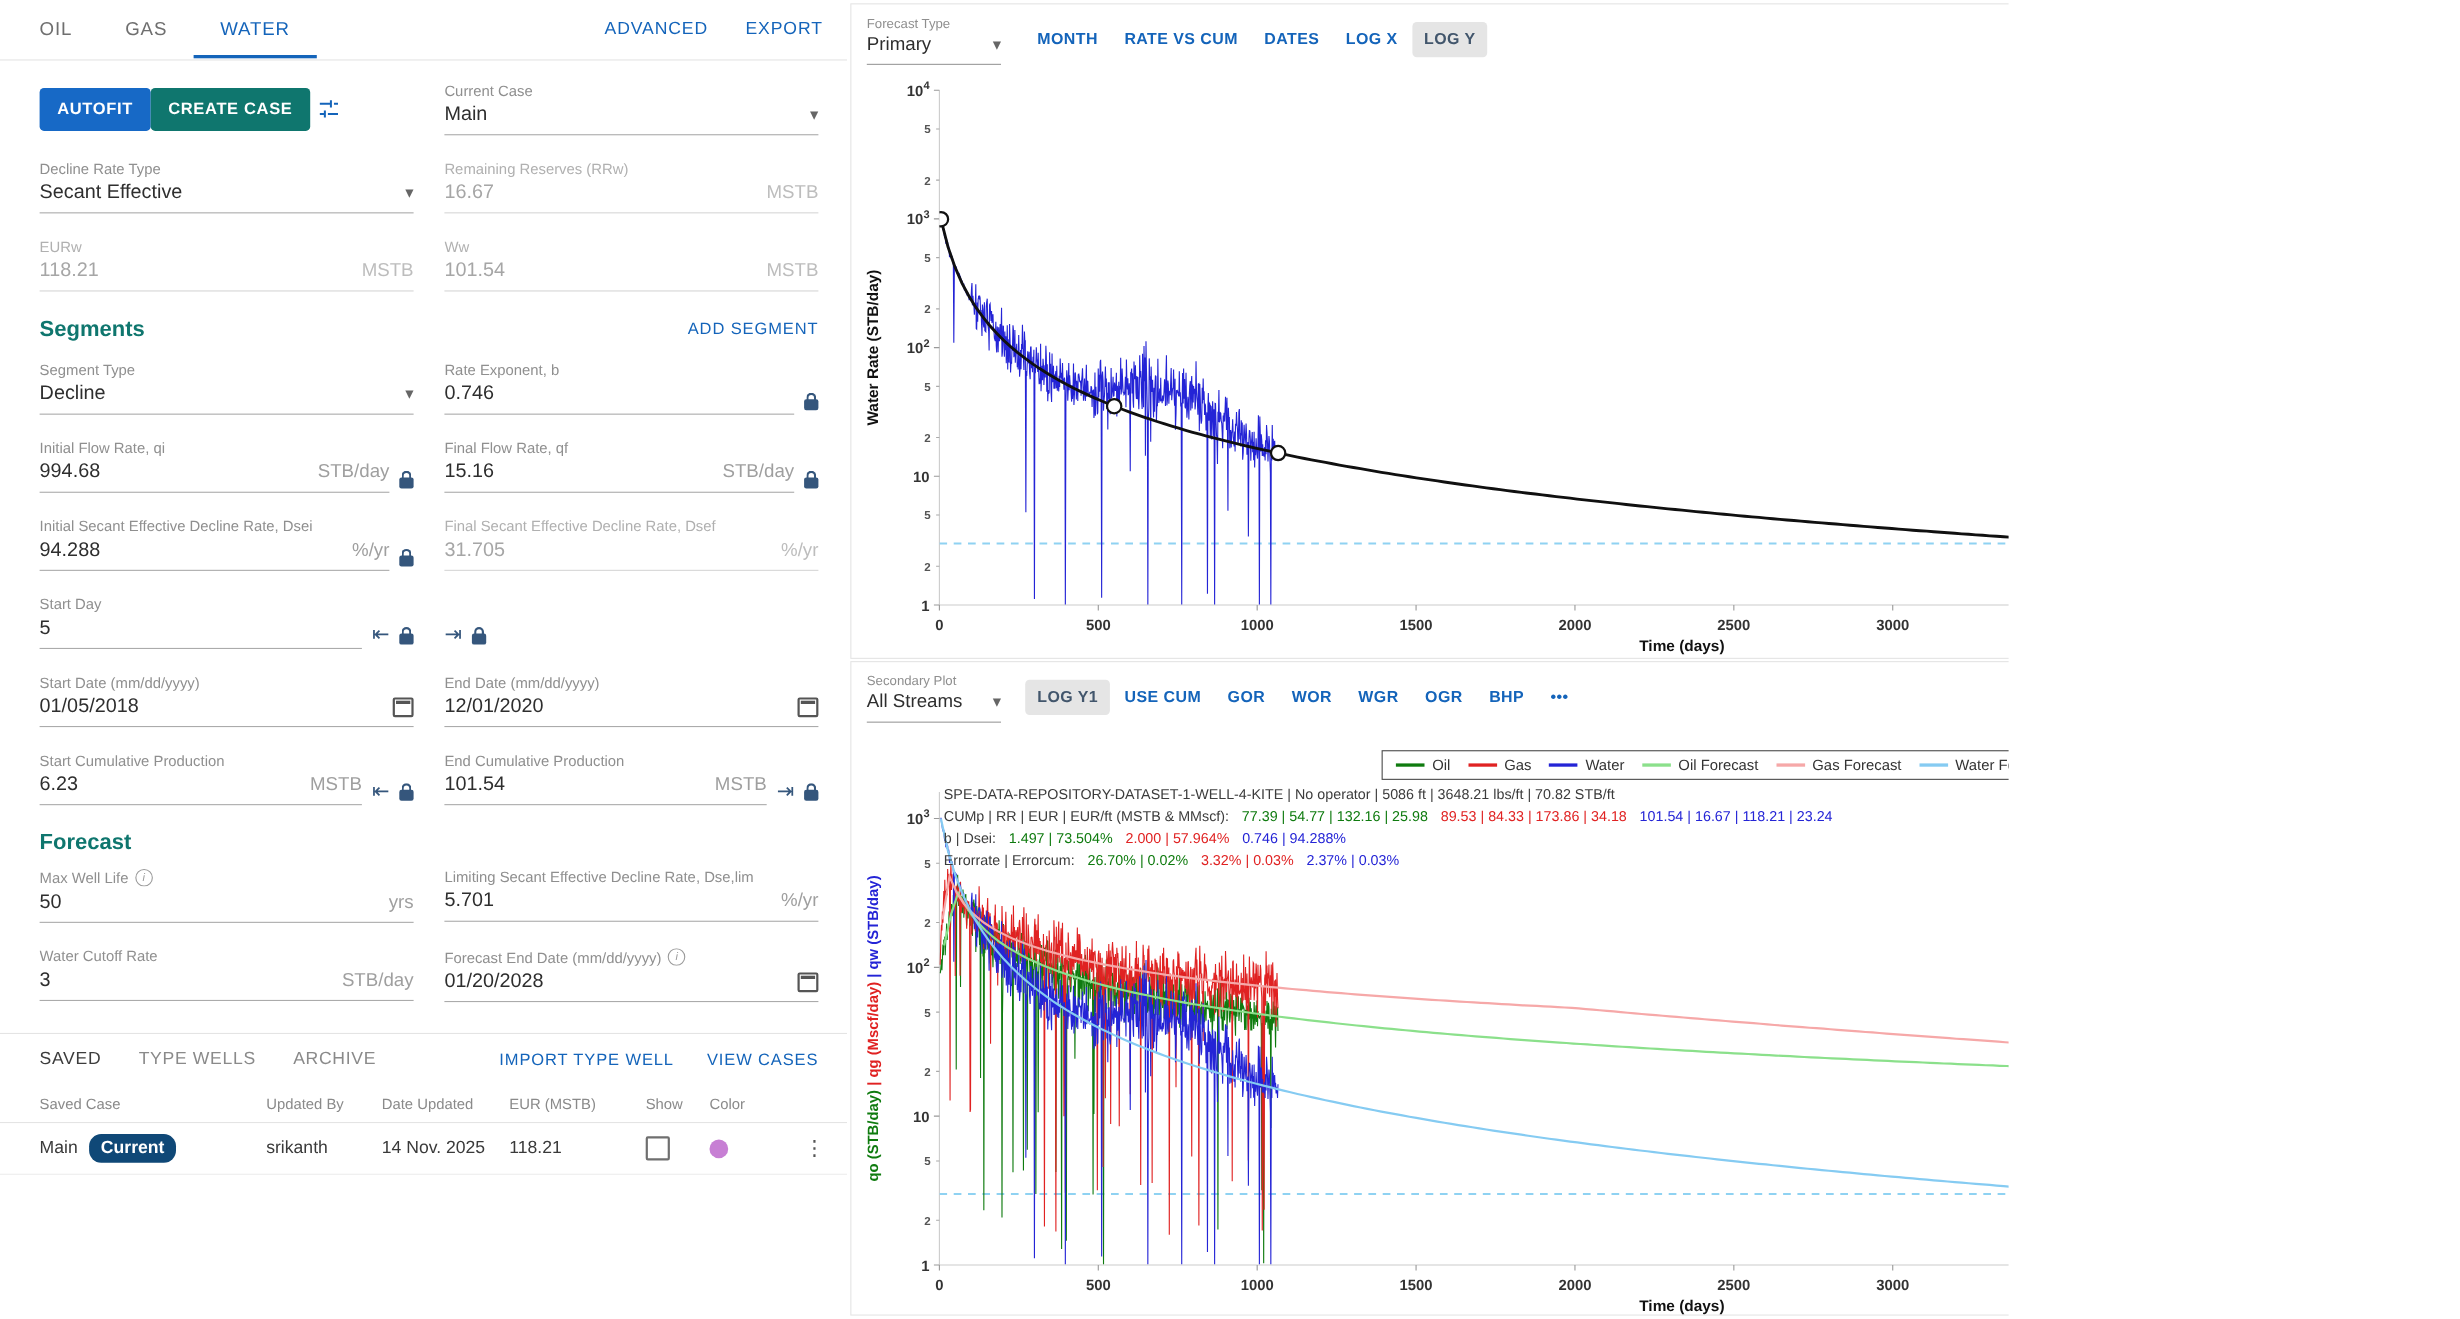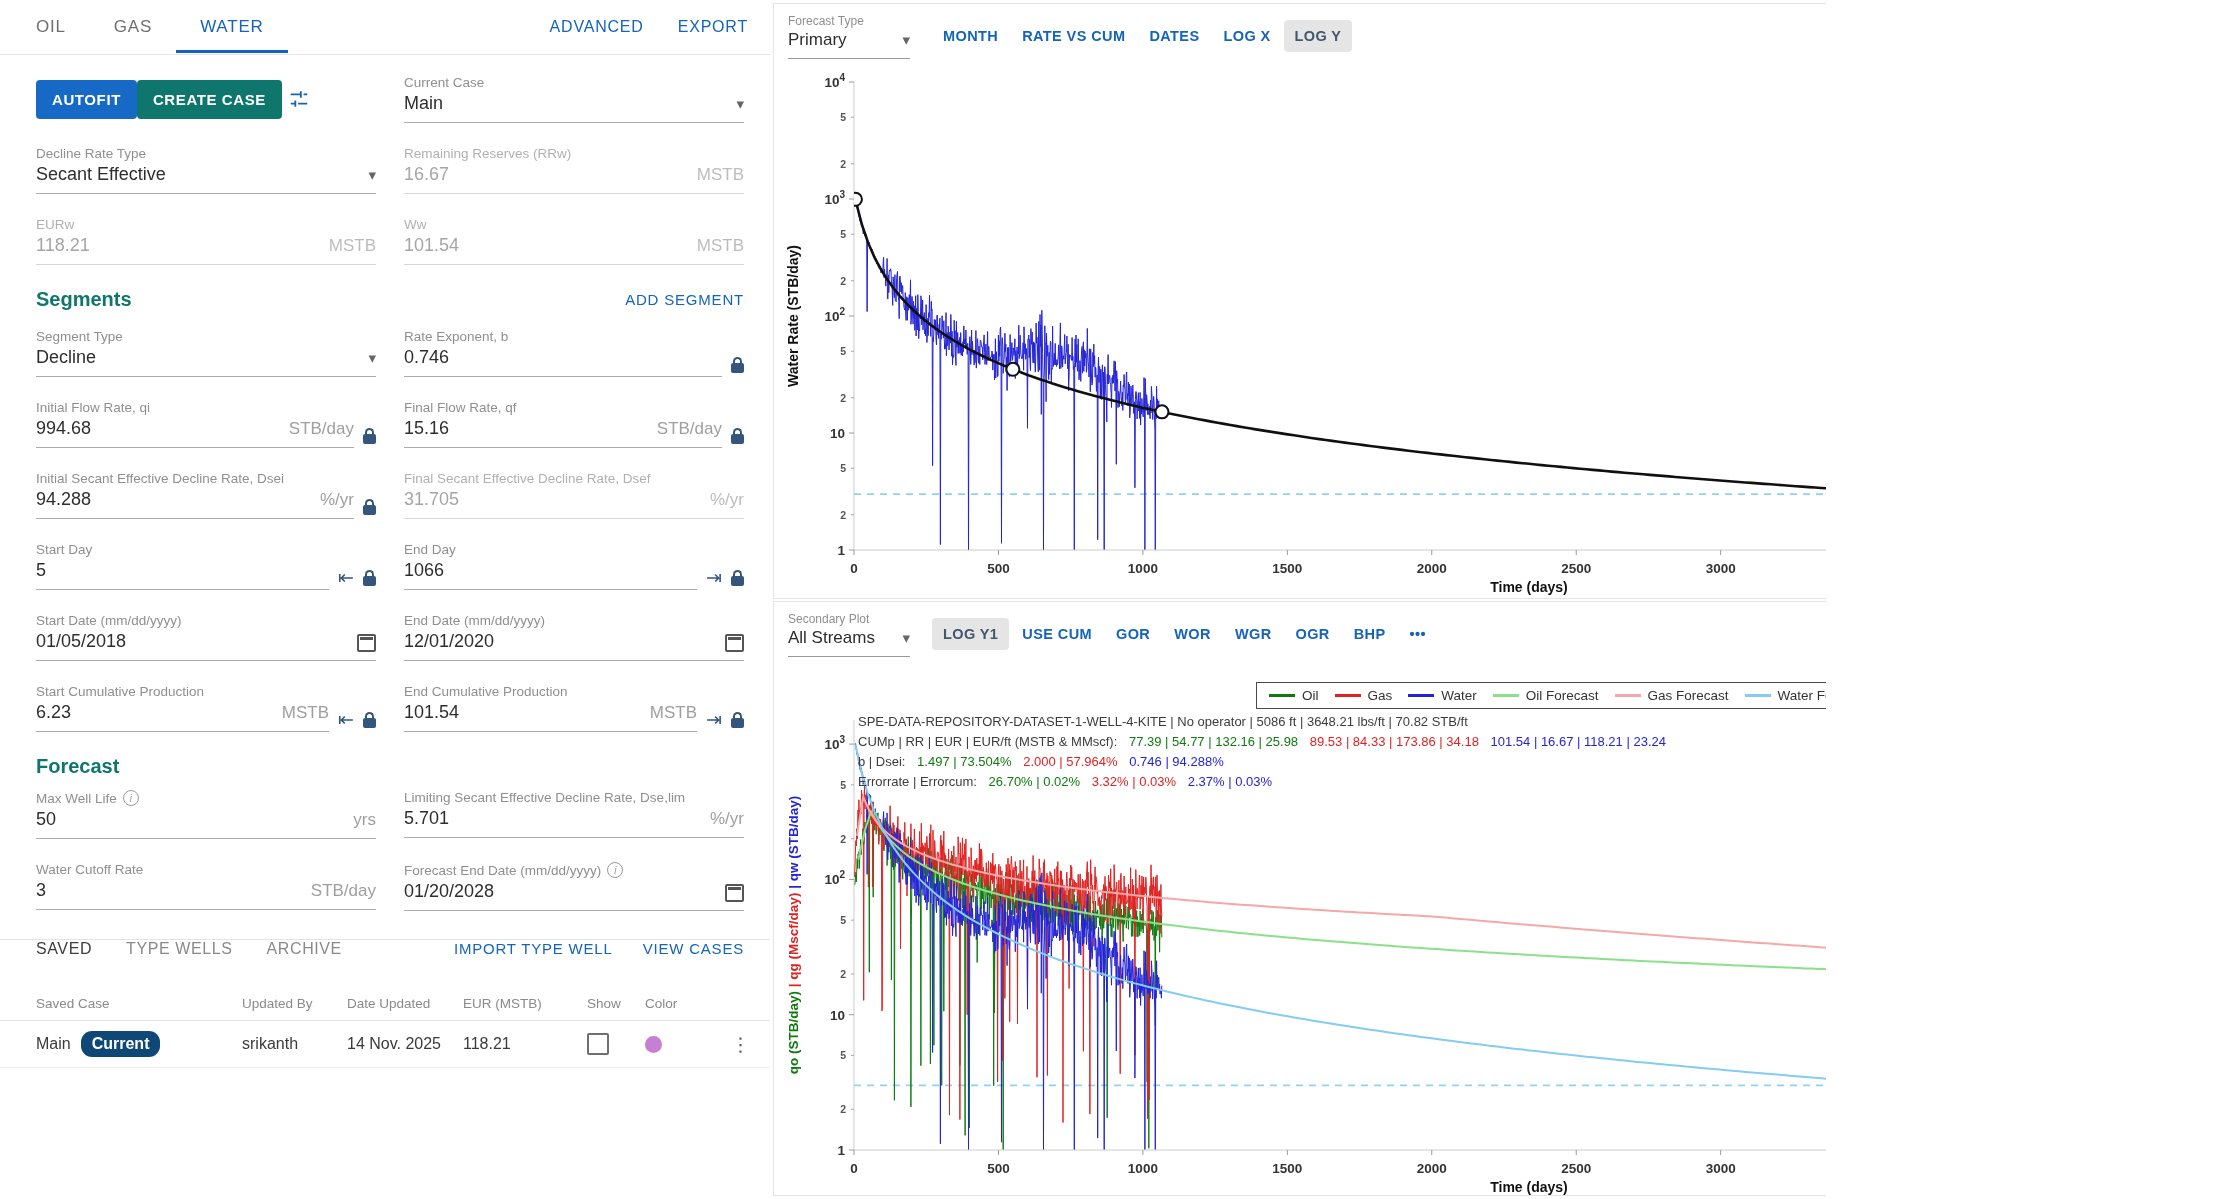--- a/index.html
+++ b/index.html
@@ -34,21 +34,21 @@
   .section-title{font-size:20px;font-weight:bold;color:#0f766e;}
   
   .anchor-icon{font-size:19px;color:#35567c;line-height:1;cursor:pointer;margin-bottom:3px;}
   .lock-icon{display:inline-block;width:13px;height:10px;background:#35567c;border-radius:2px;position:relative;margin-bottom:4px;cursor:pointer;flex:none;}
   .lock-icon::before{content:"";position:absolute;top:-6px;left:2px;width:9px;height:7px;border:2px solid #35567c;border-bottom:none;border-radius:5px 5px 0 0;box-sizing:border-box;}
   .cal-icon{width:15px;height:14px;border:2px solid #555;border-radius:2px;position:relative;display:inline-block;cursor:pointer;flex:none;align-self:center;}
   .cal-icon::before{content:"";position:absolute;left:1px;right:1px;top:1px;height:3px;background:#555;}
   .info-icon{display:inline-flex;width:14px;height:14px;border:1px solid #9a9a9a;border-radius:50%;color:#9a9a9a;font-size:10px;align-items:center;justify-content:center;margin-left:6px;flex:none;font-style:italic;}
   
   .saved-section{margin-top:28px;border-top:1px solid #e4e4e4;}
-  .saved-tabs-row{display:flex;padding:0 26px 0 36px;height:46px;}
+  .saved-tabs-row{display:flex;align-items:center;padding:0 26px 0 36px;height:46px;}
   .saved-tab{font-size:16px;letter-spacing:.6px;color:#8a8a8a;font-weight:500;margin-right:34px;cursor:pointer;}
   .saved-tab.active{color:#3c3c3c;}
   .saved-links{margin-left:auto;display:flex;gap:30px;}
   .cases-grid{display:grid;grid-template-columns:206px 105px 116px 124px 58px 68px 1fr;align-items:center;padding-left:36px;padding-right:10px;}
   .cases-grid.head{height:34px;border-bottom:1px solid #e4e4e4;color:#8a8a8a;font-size:13.5px;}
   .cases-grid.row{height:46px;border-bottom:1px solid #ededed;color:#3a3a3a;font-size:16px;}
   .case-name{display:flex;align-items:center;gap:10px;}
   .pill{background:#0f4877;color:#fff;font-size:16px;font-weight:bold;padding:4px 11px;border-radius:11px;}
   .checkbox{width:18px;height:18px;border:2px solid #6f6f6f;border-radius:2px;cursor:pointer;}
   .color-dot{width:17px;height:17px;border-radius:50%;background:#c77fd4;cursor:pointer;}
@@ -241,26 +241,20 @@
           <div class="field">
             <label class="flabel">Start Day</label>
             <div class="fctl">
               <span class="fval">5</span>
             </div>
           </div>
           <span class="anchor-icon">⇤</span>
           <span class="lock-icon"></span>
         </div>
         <div class="fcol with-icons">
-          <div class="field">
-            <label class="flabel">End Day</label>
-            <div class="fctl">
-              <span class="fval">1066</span>
-            </div>
-          </div>
           <span class="anchor-icon">⇥</span>
           <span class="lock-icon"></span>
         </div>
       </div>
 
       <div class="frow">
         <div class="fcol">
           <div class="field">
             <label class="flabel">Start Date (mm/dd/yyyy)</label>
             <div class="fctl">

